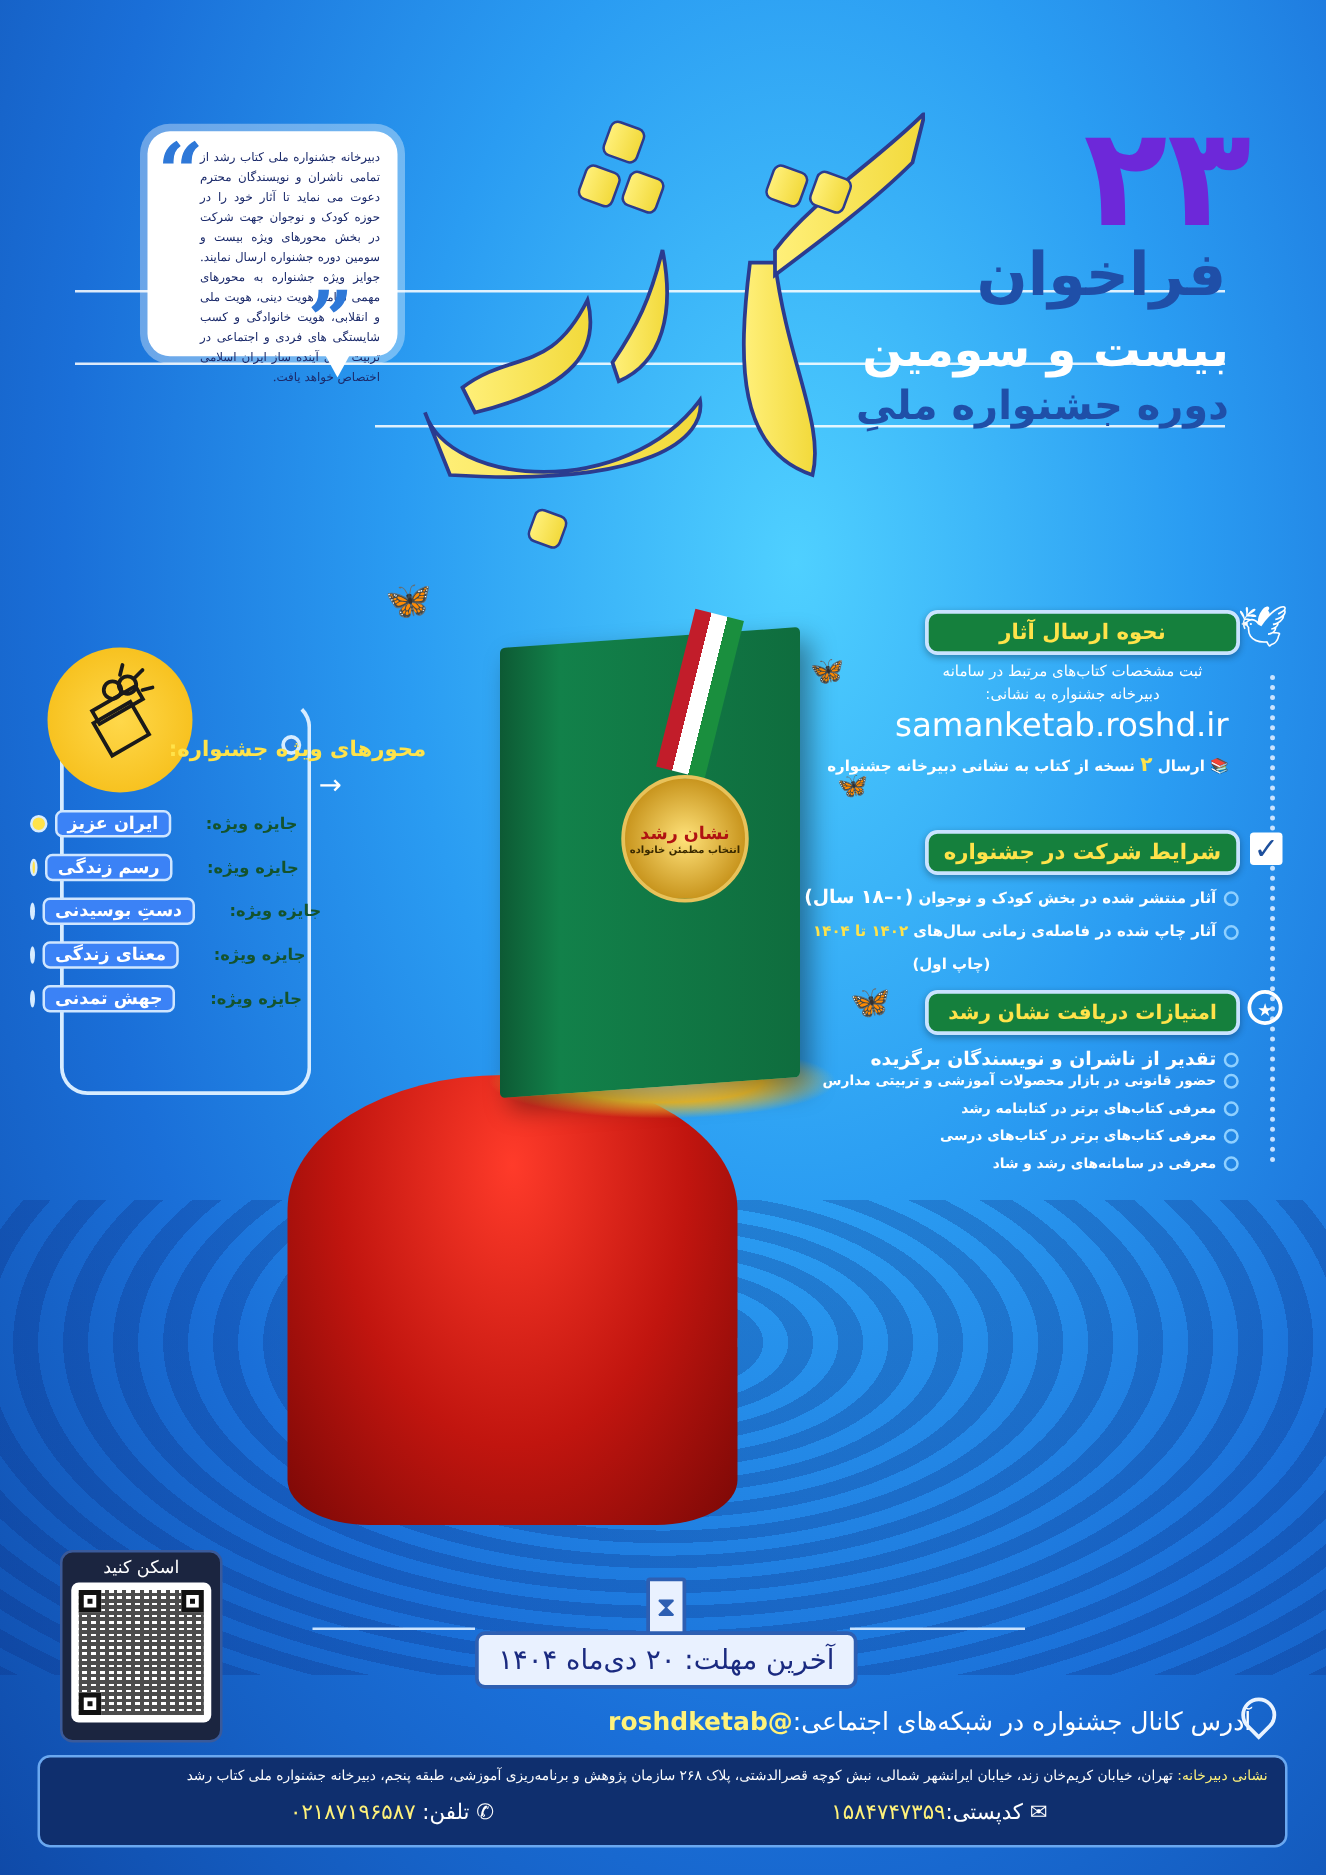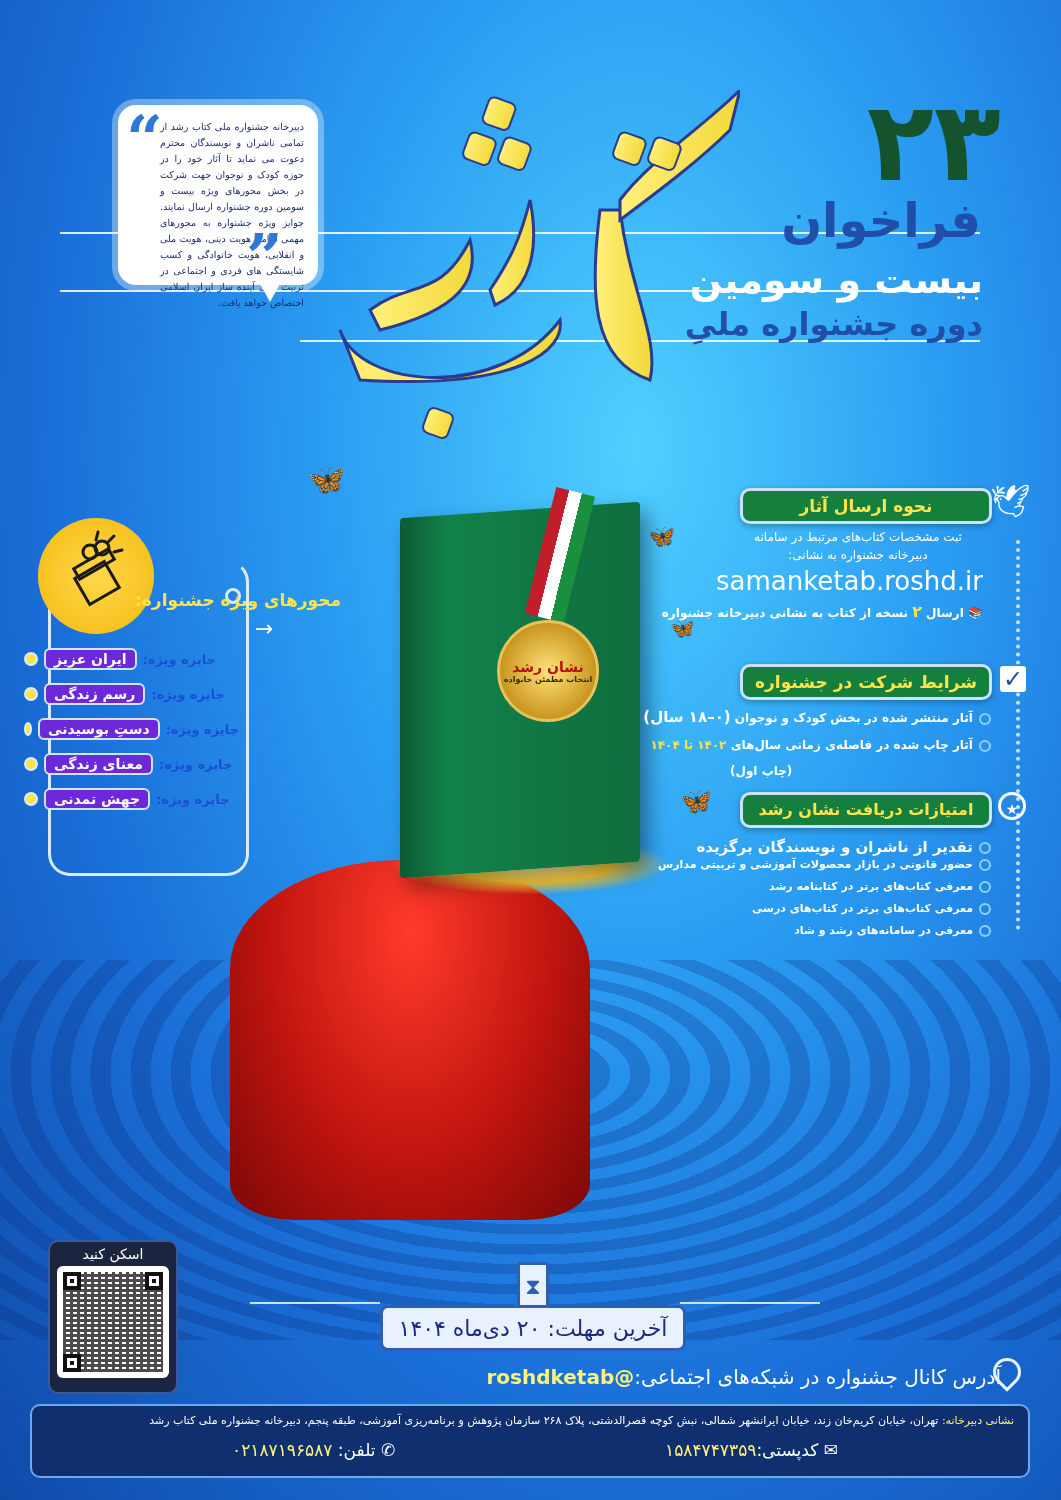--- a/index.html
+++ b/index.html
@@ -10,37 +10,37 @@
   .rtl{direction:rtl;}
   
   .quote{left:118px;top:105px;width:200px;height:180px;background:#fff;border-radius:18px;
     box-shadow:0 0 0 6px rgba(255,255,255,0.35);padding:14px 14px 14px 14px;box-sizing:border-box;}
   .quote-text{font-family:"DejaVu Serif",serif;font-size:9.5px;line-height:16px;color:#1b2a6b;text-align:justify;direction:rtl;padding-left:28px;}
   .qmark{font-family:"DejaVu Serif",serif;font-size:64px;color:#2e78d8;font-weight:bold;line-height:1;}
   .qtail{left:258px;top:280px;width:0;height:0;border-left:12px solid transparent;border-right:12px solid transparent;border-top:22px solid #fff;}
   
   .hline{height:2px;background:rgba(255,255,255,0.85);}
   
-  .big-num{right:60px;top:78px;font-size:110px;font-weight:bold;color:#14532d;font-family:"DejaVu Sans",sans-serif;letter-spacing:-4px;}
+  .big-num{right:60px;top:78px;font-size:110px;font-weight:bold;color:#6d28d9;font-family:"DejaVu Sans",sans-serif;letter-spacing:-4px;}
   .t1{right:80px;top:192px;font-size:48px;font-weight:bold;color:#1f4fa8;}
   .t2{right:78px;top:258px;font-size:38px;font-weight:bold;color:#fff;}
   .t3{right:78px;top:305px;font-size:32px;font-weight:bold;color:#1f4fa8;}
   .calli{left:320px;top:90px;width:420px;height:360px;}
   
   .pill{background:#15803d;border:3px solid #c9e3ff;border-radius:10px;color:#ffe34a;font-weight:bold;text-align:center;
     box-shadow:0 2px 6px rgba(0,0,0,0.3);}
   .r-text{color:#fff;font-size:12px;text-align:center;direction:rtl;}
   .bullet{display:inline-block;width:8px;height:8px;border-radius:50%;border:2px solid #8fd0ff;margin-left:6px;vertical-align:middle;}
   .dots{width:4px;border-left:4px dotted #c9e3ff;}
   
   .lpanel{left:48px;top:560px;width:195px;height:310px;border:3px solid #d7ecff;border-radius:22px;border-top-color:transparent;}
   .gift{left:38px;top:518px;width:116px;height:116px;border-radius:50%;background:radial-gradient(circle,#ffd84a,#f4b90f);}
   .award-row{right:822px;width:215px;height:26px;display:flex;align-items:center;justify-content:flex-end;direction:rtl;gap:6px;}
-  .award-label{color:#1d4ed8;font-weight:bold;font-size:13px;white-space:nowrap;}
-  .award-val{background:#6d28d9;border:2px solid #cfe6ff;border-radius:6px;color:#fff;font-weight:bold;font-size:14px;padding:1px 8px;white-space:nowrap;}
+  .award-label{color:#14532d;font-weight:bold;font-size:13px;white-space:nowrap;margin-left:22px;}
+  .award-val{background:#3b82f6;border:2px solid #cfe6ff;border-radius:6px;color:#fff;font-weight:bold;font-size:14px;padding:1px 8px;white-space:nowrap;}
   .award-dot{width:10px;height:10px;border-radius:50%;background:#ffe34a;border:2px solid #d7ecff;}
   
   .book{left:400px;top:510px;width:240px;height:360px;background:linear-gradient(90deg,#0d5a34,#12814a 20%,#0f6d3e);border-radius:4px;transform:skewY(-4deg);box-shadow:8px 10px 20px rgba(0,0,0,0.4);}
   .ribbon{left:540px;top:490px;width:40px;height:130px;background:linear-gradient(90deg,#c21d2a 0 33%,#fff 33% 66%,#1a8f3e 66%);transform:rotate(14deg);}
   .medal{left:497px;top:620px;width:96px;height:96px;border-radius:50%;background:radial-gradient(circle,#ffe27a,#c9961f 70%,#8a6410);border:3px solid #e8c25a;display:flex;flex-direction:column;align-items:center;justify-content:center;}
   .medal-t1{color:#b01212;font-weight:bold;font-size:14px;}
   .medal-t2{color:#3a2a00;font-size:8px;font-weight:bold;text-align:center;}
   .table{left:230px;top:860px;width:360px;height:360px;background:radial-gradient(ellipse at 50% 20%,#ff3b2a,#c1150f 55%,#7a0806);border-radius:48% 48% 18% 18%/30% 30% 10% 10%;}
   .glow{left:390px;top:835px;width:280px;height:60px;border-radius:50%;background:radial-gradient(ellipse,#fff7b0 0%,#ffcc33 40%,rgba(255,180,0,0) 70%);}
   .floor{left:0;top:960px;width:1061px;height:380px;background:repeating-radial-gradient(ellipse at 50% 30%,rgba(20,60,160,0.0) 0 20px,rgba(10,40,120,0.25) 20px 40px);}

